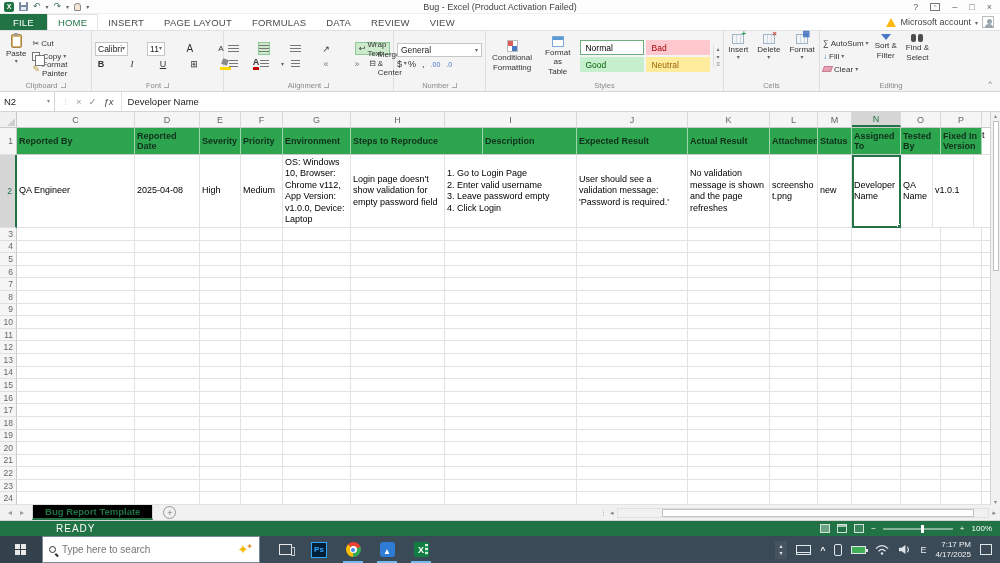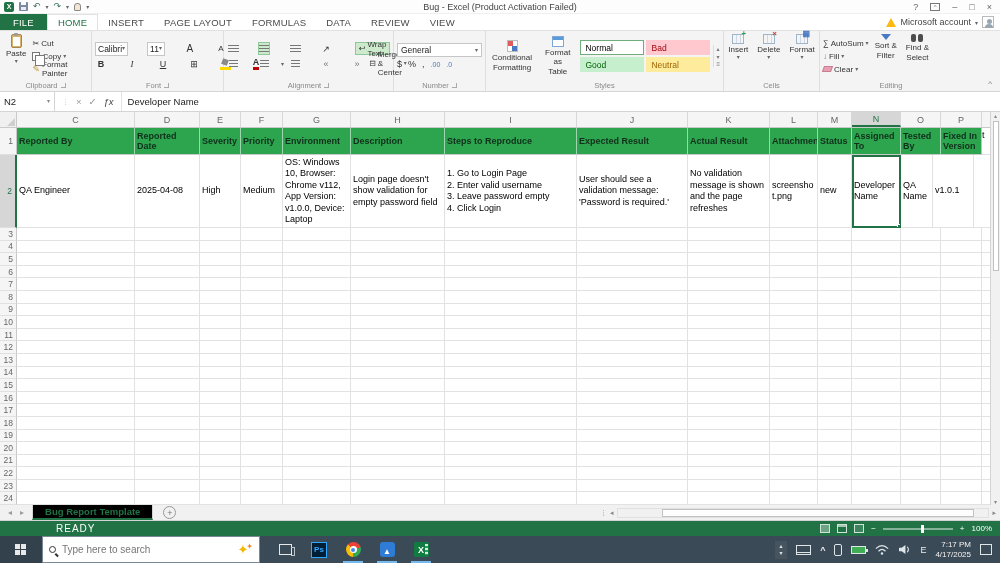--- a/index.html
+++ b/index.html
@@ -459,22 +459,22 @@
         <div class="letter-sliver"></div>
     </div>
     <div id="grid-rows">
         <div class="grow" style="height: 27px;">
           <div class="rnum">1</div>
           <div class="gcell hdr" style="width: 118px;">Reported By</div>
           <div class="gcell hdr" style="width: 65px;">Reported Date</div>
           <div class="gcell hdr" style="width: 41px;">Severity</div>
           <div class="gcell hdr" style="width: 42px;">Priority</div>
           <div class="gcell hdr" style="width: 68px;">Environment</div>
+          <div class="gcell hdr" style="width: 132px;">Steps to Reproduce</div>
           <div class="gcell hdr" style="width: 94px;">Description</div>
-          <div class="gcell hdr" style="width: 132px;">Steps to Reproduce</div>
           <div class="gcell hdr" style="width: 111px;">Expected Result</div>
           <div class="gcell hdr" style="width: 82px;">Actual Result</div>
           <div class="gcell hdr" style="width: 48px;">Attachments</div>
           <div class="gcell hdr" style="width: 34px;">Status</div>
           <div class="gcell hdr" style="width: 49px;">Assigned To</div>
           <div class="gcell hdr" style="width: 40px;">Tested By</div>
           <div class="gcell hdr" style="width: 41px;">Fixed In Version</div>
           <div class="sliver">t</div>
         </div>
         <div class="grow" style="height: 73px;">

